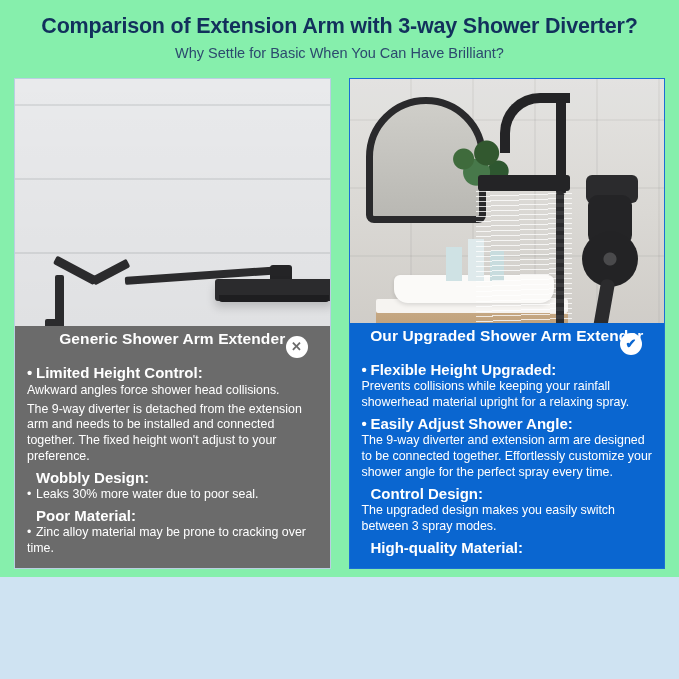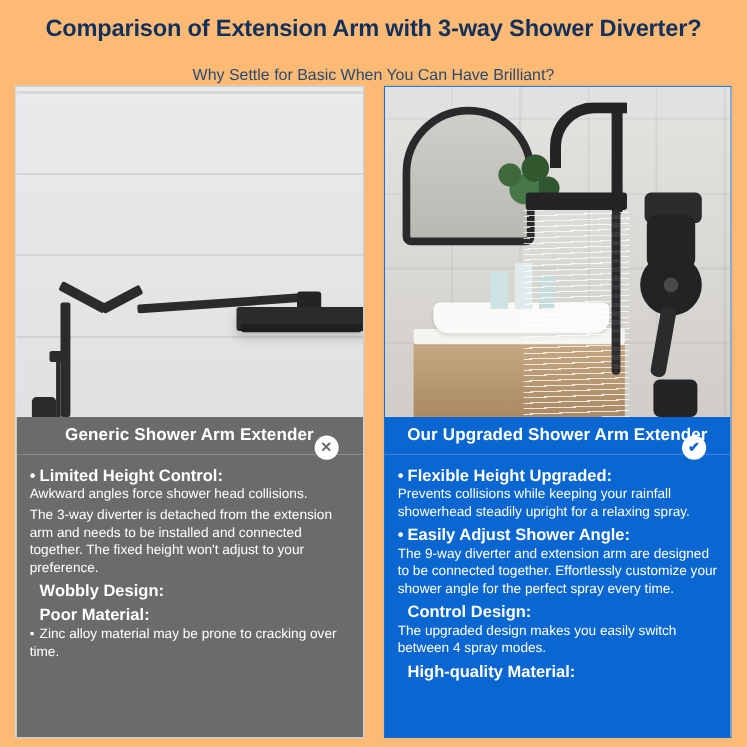--- a/index.html
+++ b/index.html
@@ -5,40 +5,40 @@
   * { box-sizing: border-box; }
   html, body {
     margin: 0; padding: 0;
     width: 679px; height: 679px;
     background: #cfe3f2;
     font-family: "Liberation Sans", sans-serif;
     overflow: hidden;
   }
   .page {
     position: relative;
-    width: 679px; height: 679px;
-    background: #fdba74;
+    width: 679px; height: 577px;
+    background: #86efac;
     padding: 0;
   }
 
   
   .header {
     text-align: center;
     padding: 14px 10px 6px 10px;
   }
   .headline {
     font-size: 21.5px;
     font-weight: bold;
     color: #12305c;
     letter-spacing: -0.2px;
     line-height: 1.15;
     white-space: nowrap;
   }
   .subhead {
-    margin-top: 22px;
+    margin-top: 6px;
     font-size: 14.5px;
     color: #2c4a6e;
     font-weight: normal;
   }
 
   
   .columns {
     position: absolute;
     top: 78px;
     left: 14px;
@@ -272,25 +272,26 @@
         <div class="mark-wrap">
           <div class="mark mark-x">✕</div>
         </div>
 
         <div class="item">
           <div class="ttl"><span class="bullet">•</span><span>Limited Height Control:</span></div>
           <div class="desc">Awkward angles force shower head collisions.</div>
         </div>
 
         <div class="item">
-          <div class="desc">The 3-way diverter is detached from the extension arm and needs to be installed and connected together. The fixed height won't adjust to your preference.</div>
+          <div class="desc">The 9-way diverter is detached from the extension arm and needs to be installed and connected together. The fixed height won't adjust to your preference.</div>
         </div>
 
         <div class="item">
           <div class="ttl" style="padding-left:9px">Wobbly Design:</div>
+          <div class="desc"><span class="bullet">•</span><span>Leaks 30% more water due to poor seal.</span></div>
         </div>
 
         <div class="item">
           <div class="ttl" style="padding-left:9px">Poor Material:</div>
           <div class="desc"><span class="bullet">•</span><span>Zinc alloy material may be prone to cracking over time.</span></div>
         </div>
       </div>
     </div>
 
     <div class="col right">
@@ -312,31 +313,31 @@
         <div class="rp-valve"></div>
       </div>
       <div class="label-bar label-right">Our Upgraded Shower Arm Extender</div>
       <div class="panel panel-right">
         <div class="mark-wrap">
           <div class="mark mark-v">✔</div>
         </div>
 
         <div class="item">
           <div class="ttl"><span class="bullet">•</span><span>Flexible Height Upgraded:</span></div>
-          <div class="desc">Prevents collisions while keeping your rainfall showerhead steadily upright for a relaxing spray.</div>
+          <div class="desc">Prevents collisions while keeping your rainfall showerhead material upright for a relaxing spray.</div>
         </div>
 
         <div class="item">
           <div class="ttl"><span class="bullet">•</span><span>Easily Adjust Shower Angle:</span></div>
           <div class="desc">The 9-way diverter and extension arm are designed to be connected together. Effortlessly customize your shower angle for the perfect spray every time.</div>
         </div>
 
         <div class="item">
           <div class="ttl" style="padding-left:9px">Control Design:</div>
-          <div class="desc">The upgraded design makes you easily switch between 4 spray modes.</div>
+          <div class="desc">The upgraded design makes you easily switch between 3 spray modes.</div>
         </div>
 
         <div class="item">
           <div class="ttl" style="padding-left:9px">High-quality Material:</div>
         </div>
       </div>
     </div>
 
   </div>
 </div>

